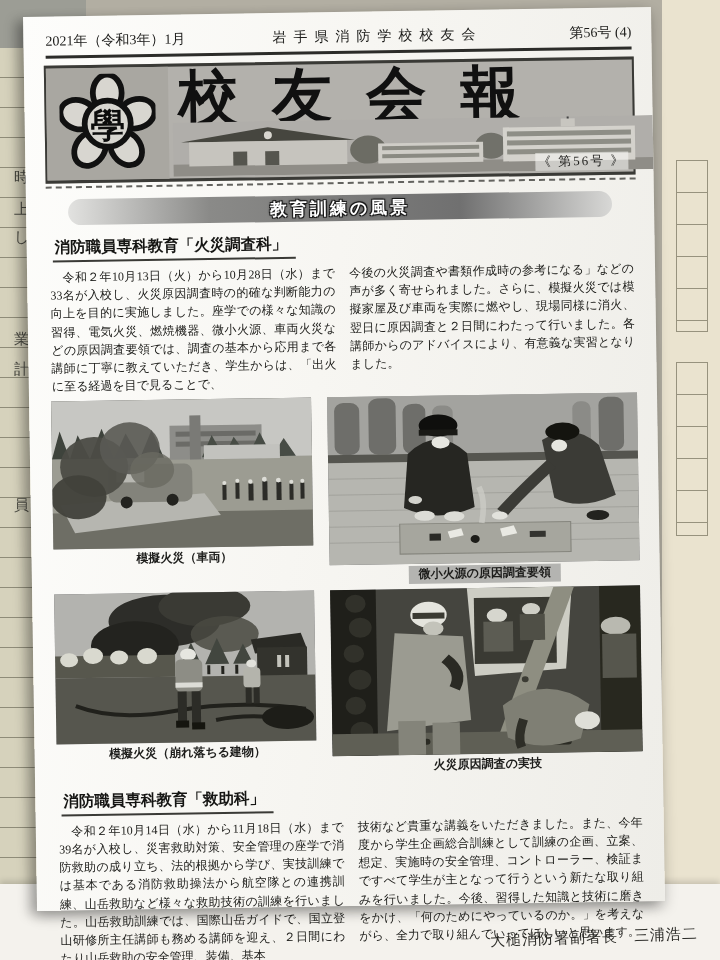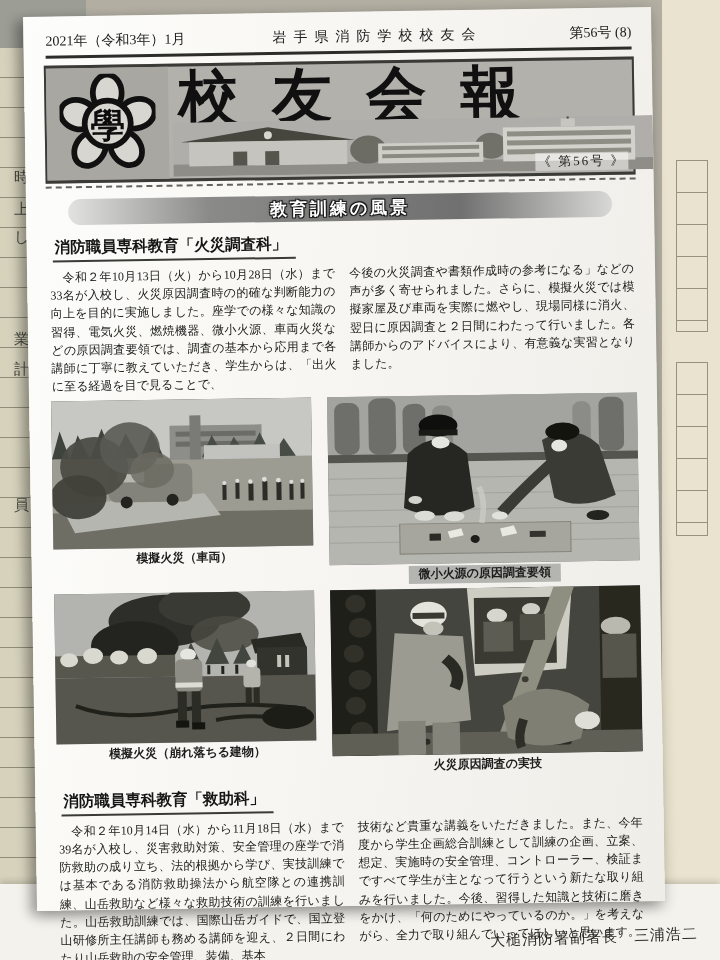--- a/index.html
+++ b/index.html
@@ -87,21 +87,21 @@
 
   <div class="bottom-sheet">
     <div class="signature">大槌消防署副署長　三浦浩二</div>
   </div>
 
   <div class="page">
 
     <div class="page-header">
       <span class="date">2021年（令和3年）1月</span>
       <span class="org">岩手県消防学校校友会</span>
-      <span class="issue">第56号 (8)</span>
+      <span class="issue">第56号 (4)</span>
     </div>
 
     <div class="masthead">
       <div class="logo-box">
         <svg width="96" height="100" viewBox="0 0 100 104">
           <g stroke="#111" stroke-width="6" fill="#d8d6d0">
             <ellipse cx="50" cy="20" rx="15" ry="19"></ellipse>
             <g transform="rotate(72,50,52)">
                 <ellipse cx="50" cy="20" rx="15" ry="19"></ellipse>
               </g>

